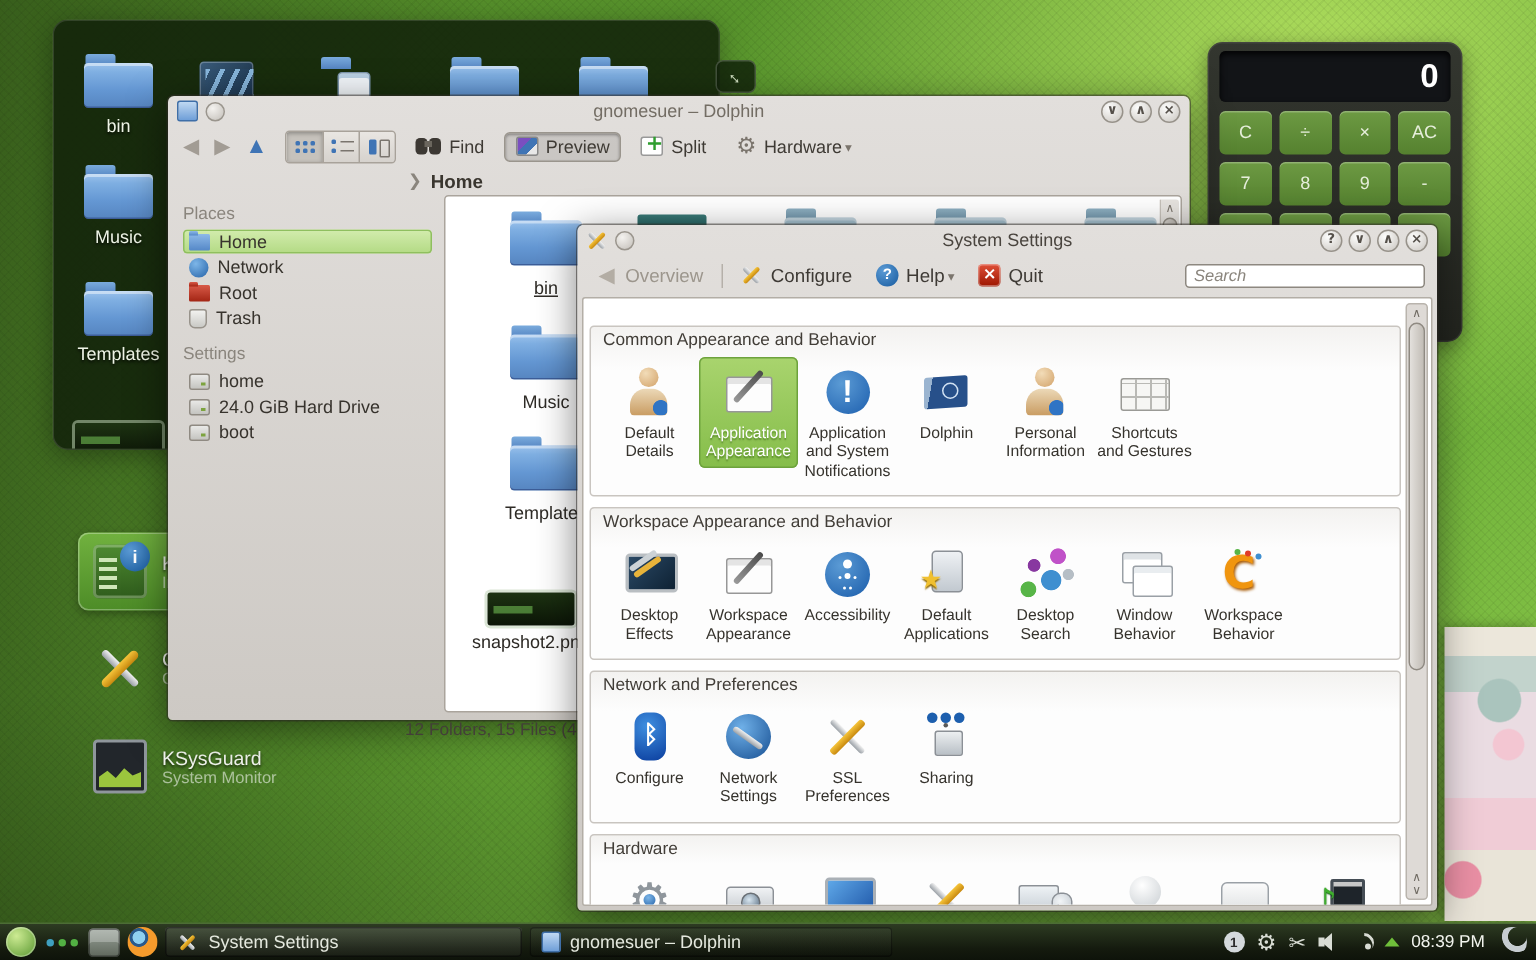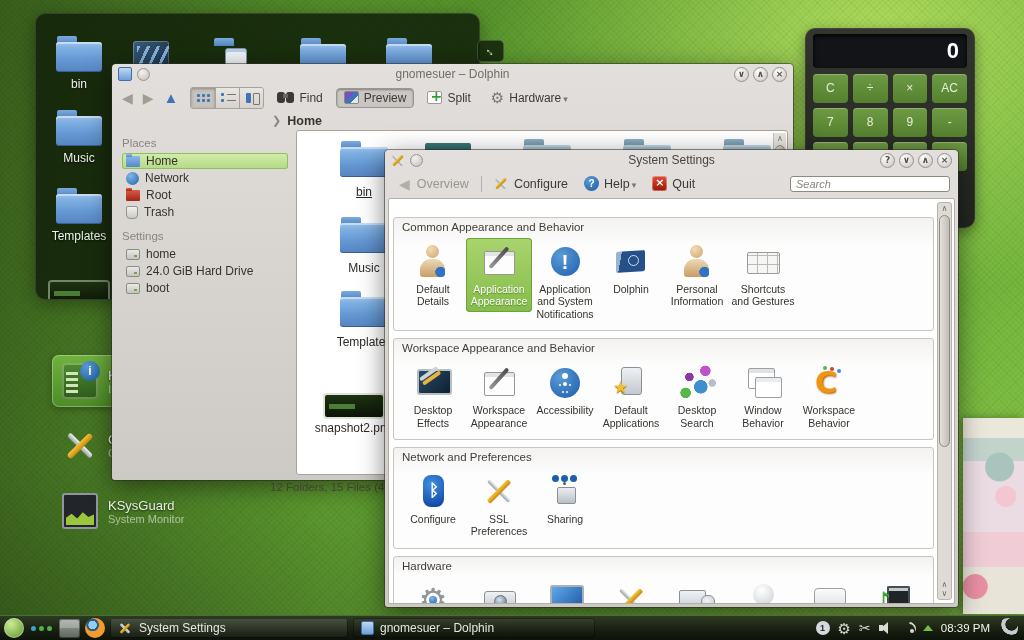--- a/index.html
+++ b/index.html
@@ -610,20 +610,24 @@
             </div>
           </div>
           <div class="ss-box">
             <div class="ss-head">Network and Preferences</div>
             <div class="ss-grid">
               <div class="ss-item">
                 <div class="ico bluetooth"></div>
                 <div class="ss-label">Configure</div>
               </div>
               <div class="ss-item">
+                <div class="ico globe-tools"></div>
+                <div class="ss-label">Network Settings</div>
+              </div>
+              <div class="ss-item">
                 <div class="ico tools"></div>
                 <div class="ss-label">SSL Preferences</div>
               </div>
               <div class="ss-item">
                 <div class="ico sharing"></div>
                 <div class="ss-label">Sharing</div>
               </div>
             </div>
           </div>
           <div class="ss-box">

